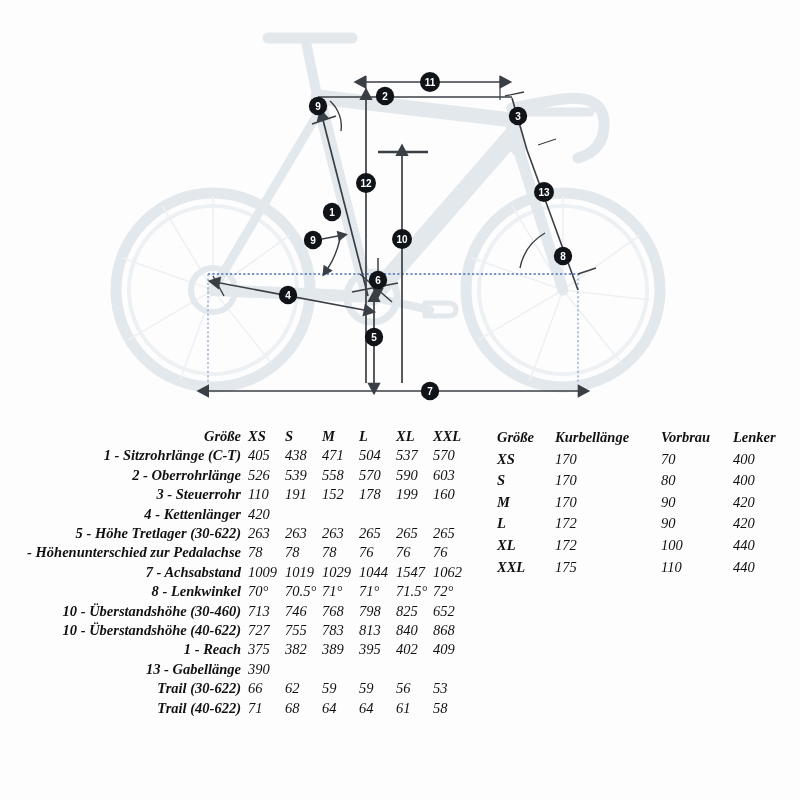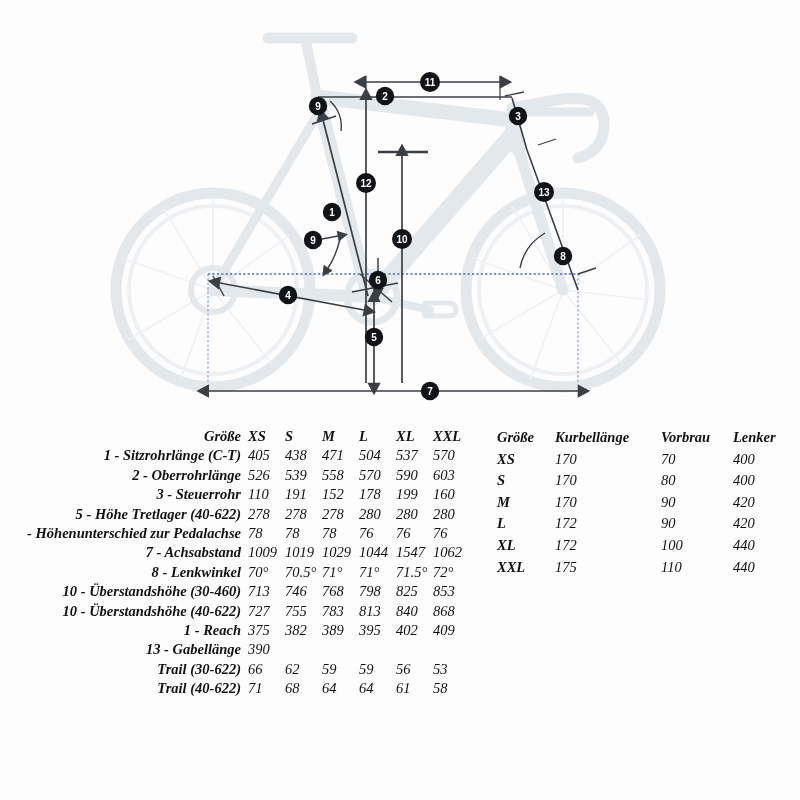--- a/index.html
+++ b/index.html
@@ -268,27 +268,36 @@
         <tr>
           <td class="lbl">3 - Steuerrohr</td>
           <td class="val">110</td>
           <td class="val">191</td>
           <td class="val">152</td>
           <td class="val">178</td>
           <td class="val">199</td>
           <td class="val wide">160</td>
         </tr>
         <tr>
-          <td class="lbl">5 - Höhe Tretlager (40-622)</td>
-          <td class="val">278</td>
-          <td class="val">278</td>
-          <td class="val">278</td>
-          <td class="val">280</td>
-          <td class="val">280</td>
-          <td class="val wide">280</td>
+          <td class="lbl">4 - Kettenlänger</td>
+          <td class="val">420</td>
+          <td class="val"></td>
+          <td class="val"></td>
+          <td class="val"></td>
+          <td class="val"></td>
+          <td class="val wide"></td>
+        </tr>
+        <tr>
+          <td class="lbl">5 - Höhe Tretlager (30-622)</td>
+          <td class="val">263</td>
+          <td class="val">263</td>
+          <td class="val">263</td>
+          <td class="val">265</td>
+          <td class="val">265</td>
+          <td class="val wide">265</td>
         </tr>
         <tr>
           <td class="lbl">- Höhenunterschied zur Pedalachse</td>
           <td class="val">78</td>
           <td class="val">78</td>
           <td class="val">78</td>
           <td class="val">76</td>
           <td class="val">76</td>
           <td class="val wide">76</td>
         </tr>
@@ -310,21 +319,21 @@
           <td class="val">71.5°</td>
           <td class="val wide">72°</td>
         </tr>
         <tr>
           <td class="lbl">10 - Überstandshöhe (30-460)</td>
           <td class="val">713</td>
           <td class="val">746</td>
           <td class="val">768</td>
           <td class="val">798</td>
           <td class="val">825</td>
-          <td class="val wide">853</td>
+          <td class="val wide">652</td>
         </tr>
         <tr>
           <td class="lbl">10 - Überstandshöhe (40-622)</td>
           <td class="val">727</td>
           <td class="val">755</td>
           <td class="val">783</td>
           <td class="val">813</td>
           <td class="val">840</td>
           <td class="val wide">868</td>
         </tr>

